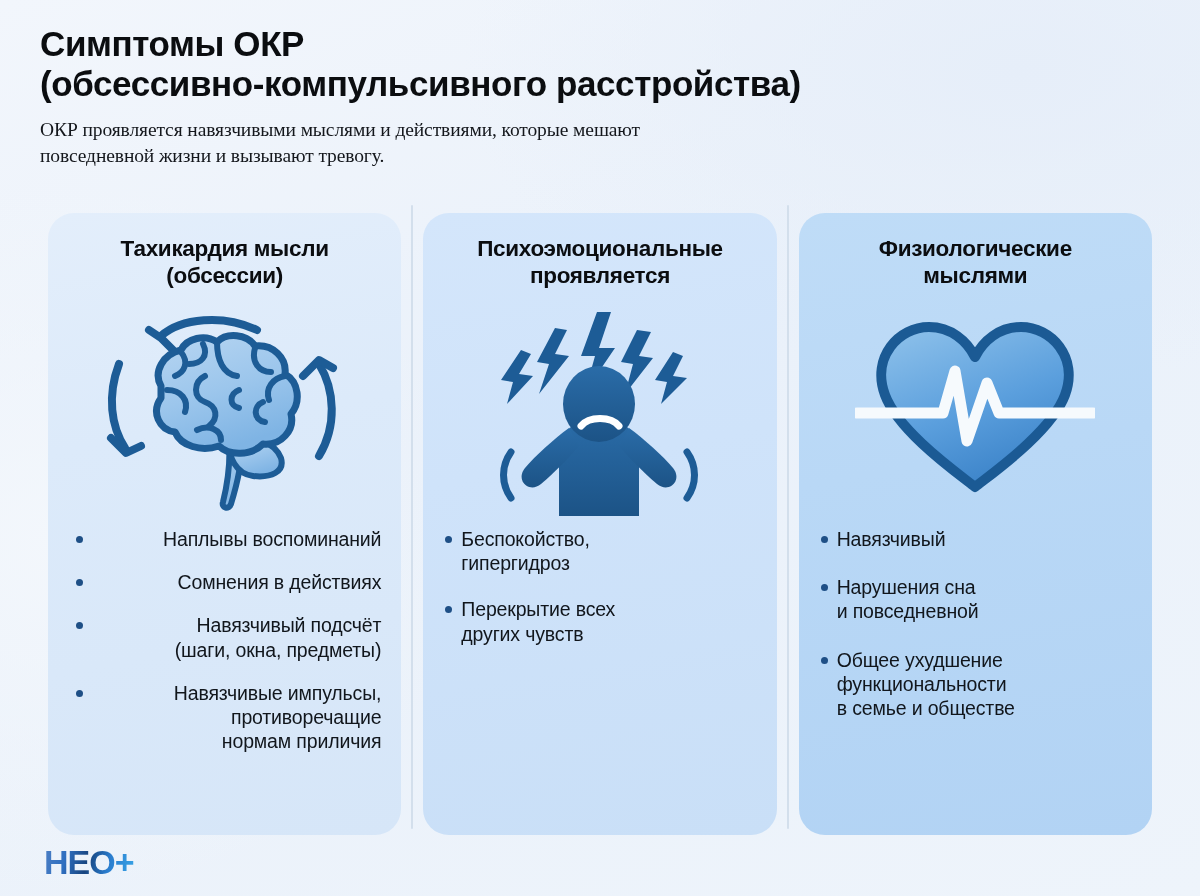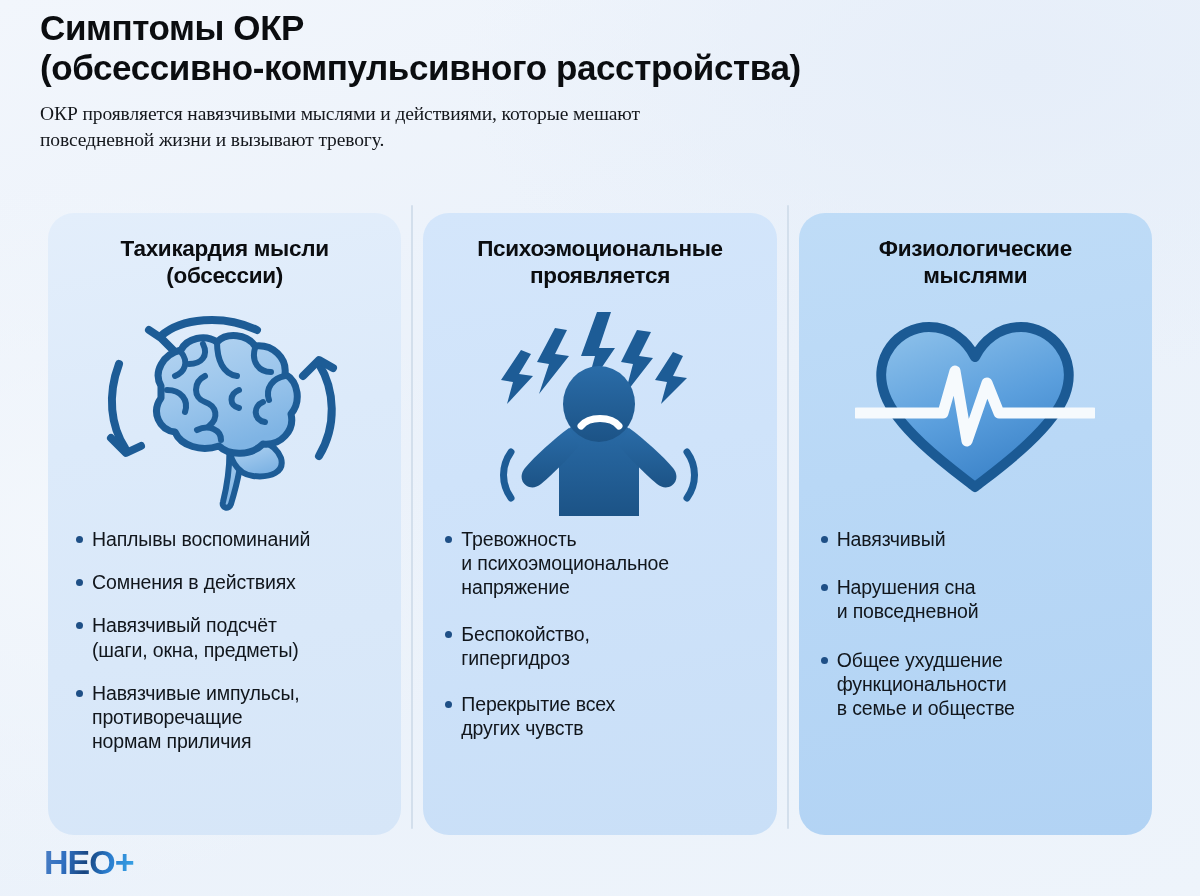--- a/index.html
+++ b/index.html
@@ -20,21 +20,21 @@
     background:
       radial-gradient(ellipse 900px 500px at 85% 8%, #e6eef9 0%, rgba(236,243,251,0) 62%),
       radial-gradient(ellipse 700px 600px at 5% 60%, #f3f7fc 0%, rgba(243,247,252,0) 60%),
       linear-gradient(160deg, #f2f6fc 0%, #eaf1fa 45%, #eef4fb 100%);
   }
 
   
   .header {
     position: absolute;
     left: 40px;
-    top: 8px;
+    top: 24px;
     width: 1130px;
   }
   .title {
     font-size: 35px;
     font-weight: 700;
     line-height: 1.13;
     letter-spacing: -0.4px;
     color: #0b0d10;
     margin: 0;
     white-space: pre-line;
@@ -129,21 +129,21 @@
     content: "";
     position: absolute;
     left: -16px;
     top: 9px;
     width: 7px;
     height: 7px;
     border-radius: 50%;
     background: #1e4f86;
   }
   .card-1 .bullets { padding-left: 28px; }
-  .card-1 .bullets li { margin-bottom: 19px; }
+  .card-1 .bullets li { margin-bottom: 19px; text-align: right; }
   .card-2 .bullets li { margin-bottom: 22px; }
   .card-3 .bullets li { margin-bottom: 24px; }
 
   
   .logo {
     position: absolute;
     left: 44px;
     top: 842px;
     height: 40px;
     display: flex;
@@ -255,23 +255,20 @@
           <ellipse cx="114" cy="100" rx="36" ry="38" fill="url(#personGrad)"></ellipse>
 
           <path d="M96 122 C104 110 126 110 134 122 C126 116 104 116 96 122 Z" fill="#ffffff"></path>
           <path d="M96 122 C104 112 126 112 134 122" fill="none" stroke="#ffffff" stroke-width="7" stroke-linecap="round"></path>
 
           <path d="M26 148 C16 162 16 180 26 194" fill="none" stroke="#1d5c96" stroke-width="7" stroke-linecap="round"></path>
           <path d="M202 148 C212 162 212 180 202 194" fill="none" stroke="#1d5c96" stroke-width="7" stroke-linecap="round"></path>
         </svg>
       </div>
       <ul class="bullets">
-        <li>Тревожность
-и психоэмоциональное
-напряжение</li>
         <li>Беспокойство,
 гипергидроз</li>
         <li>Перекрытие всех
 других чувств</li>
       </ul>
     </div>
 
     <div class="divider"></div>
 
     <div class="card card-3">

